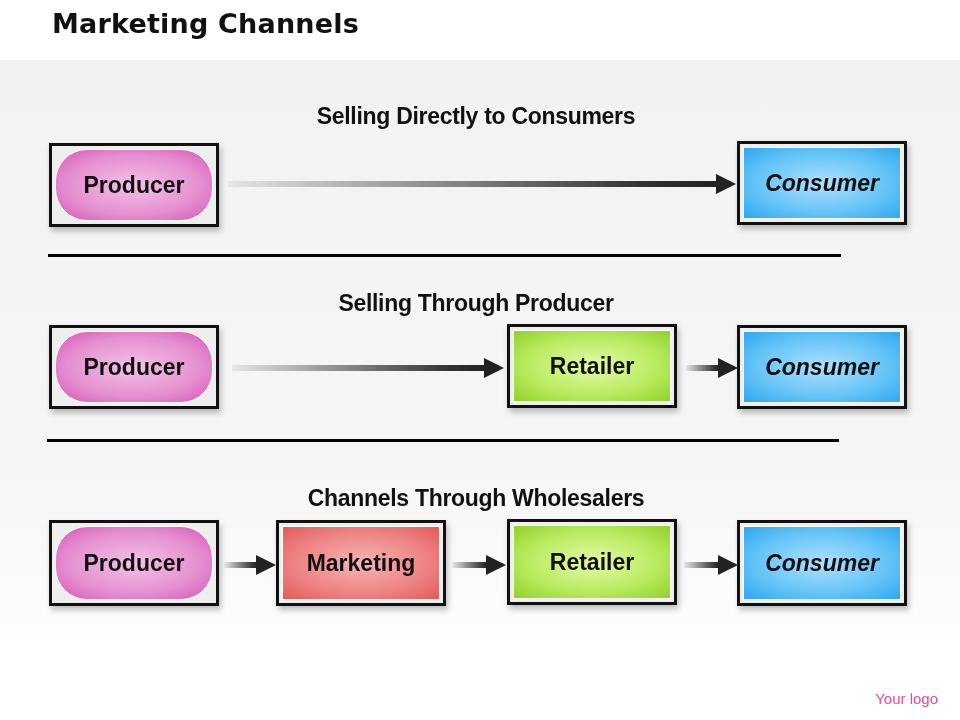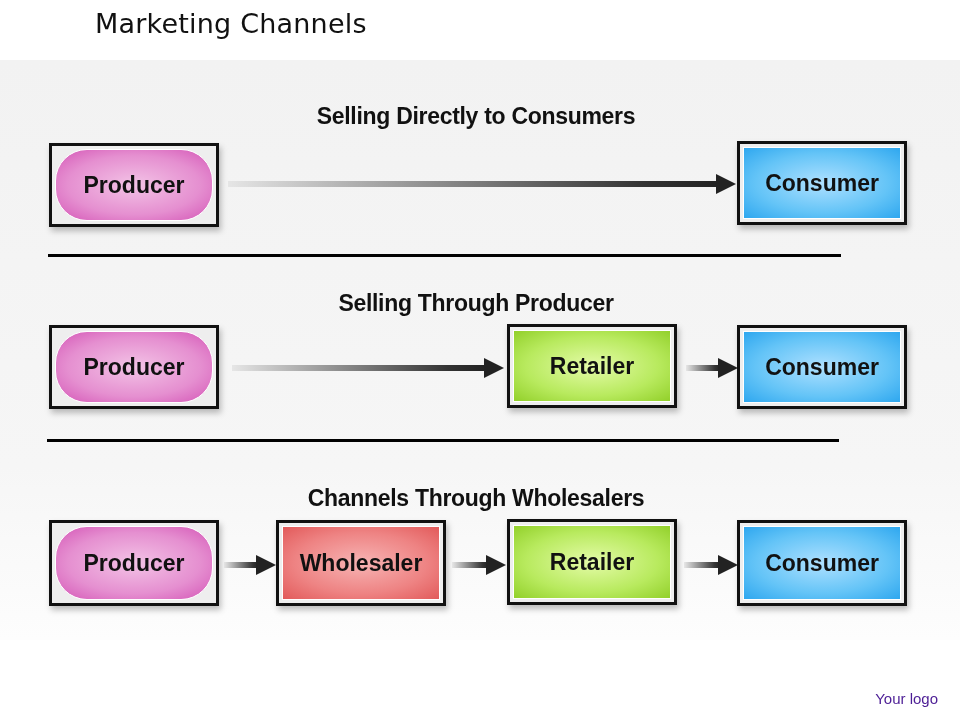--- a/index.html
+++ b/index.html
@@ -1,30 +1,30 @@
 <!DOCTYPE html>
 <html><head>
 <meta charset="utf-8">
 <style>
   html, body { margin:0; padding:0; }
   body { width:960px; height:720px; position:relative; background:#ffffff; overflow:hidden; font-family:"Liberation Sans", sans-serif; }
-  .title { position:absolute; left:52px; top:8px; font-size:27px; font-weight:normal; color:#111; font-family:"DejaVu Sans", sans-serif; letter-spacing:0.2px;margin-left:43px; }
+  .title { position:absolute; left:52px; top:8px; font-size:27px; font-weight:bold; color:#111; font-family:"DejaVu Sans", sans-serif; letter-spacing:0.2px; }
   .panel { position:absolute; left:0; top:60px; width:960px; height:580px; background:linear-gradient(#f2f2f2, #f6f6f6 70%, #fdfdfd); }
   .heading { position:absolute; font-size:23px; font-weight:bold; color:#111; white-space:nowrap; transform:translateX(-50%); letter-spacing:-0.3px; }
   .divider { position:absolute; height:3px; background:#000; }
   .box { position:absolute; box-sizing:border-box; border:3px solid #111; box-shadow: 2px 4px 6px rgba(0,0,0,0.25); padding:3px; background:#eee; }
   .box .inner { width:100%; height:100%; box-sizing:border-box; display:flex; align-items:center; justify-content:center; font-weight:bold; font-size:23px; color:#111; border:1px solid #fff; }
   .pink .inner { background:radial-gradient(ellipse at center, #f3c3e6 0%, #e58fd0 60%, #d455b6 100%);border-radius:32px; }
-  .blue .inner { background:radial-gradient(ellipse at center, #aee0ff 0%, #64c4f7 60%, #2ea7ef 100%); }
+  .blue .inner { background:radial-gradient(ellipse at center, #aee0ff 0%, #64c4f7 60%, #2ea7ef 100%);font-style:italic; }
   .green .inner { background:radial-gradient(ellipse at center, #e4fba8 0%, #b8ea5e 60%, #92d02a 100%);text-align:center; }
   .red .inner { background:radial-gradient(ellipse at center, #f7b4b4 0%, #ee8383 60%, #e25a5a 100%); }
   .arrow { position:absolute; height:20px; }
   .arrow .shaft { position:absolute; left:0; top:7px; height:6px; right:18px; background:linear-gradient(90deg, rgba(220,220,220,0.6), #333 85%, #222); }
   .arrow .head { position:absolute; right:0; top:0; width:0; height:0; border-top:10px solid transparent; border-bottom:10px solid transparent; border-left:20px solid #222; }
-  .logo { position:absolute; right:22px; top:690px; font-size:15px; color:#4c1d95; }
+  .logo { position:absolute; right:22px; top:690px; font-size:15px; color:#ec4899; }
 </style>
 </head>
 <body>
 
 <div class="title">Marketing Channels</div>
 
 <div class="panel"></div>
 
 <div class="heading" style="left:476px; top:103px;text-align:right;">Selling Directly to Consumers</div>
 <div class="box pink" style="left:49px; top:143px; width:170px; height:84px;">
@@ -63,21 +63,21 @@
 
 <div class="heading" style="left:476px; top:485px;">Channels Through Wholesalers</div>
 <div class="box pink" style="left:49px; top:520px; width:170px; height:86px;">
   <div class="inner">Producer</div>
 </div>
 <div class="arrow" style="left:224px; top:555px; width:52px;">
   <div class="shaft"></div>
   <div class="head"></div>
 </div>
 <div class="box red" style="left:276px; top:520px; width:170px; height:86px;">
-  <div class="inner">Wholesaler</div>
+  <div class="inner">Marketing</div>
 </div>
 <div class="arrow" style="left:452px; top:555px; width:54px;">
   <div class="shaft"></div>
   <div class="head"></div>
 </div>
 <div class="box green" style="left:507px; top:519px; width:170px; height:86px;">
   <div class="inner">Retailer</div>
 </div>
 <div class="arrow" style="left:684px; top:555px; width:54px;">
   <div class="shaft"></div>

